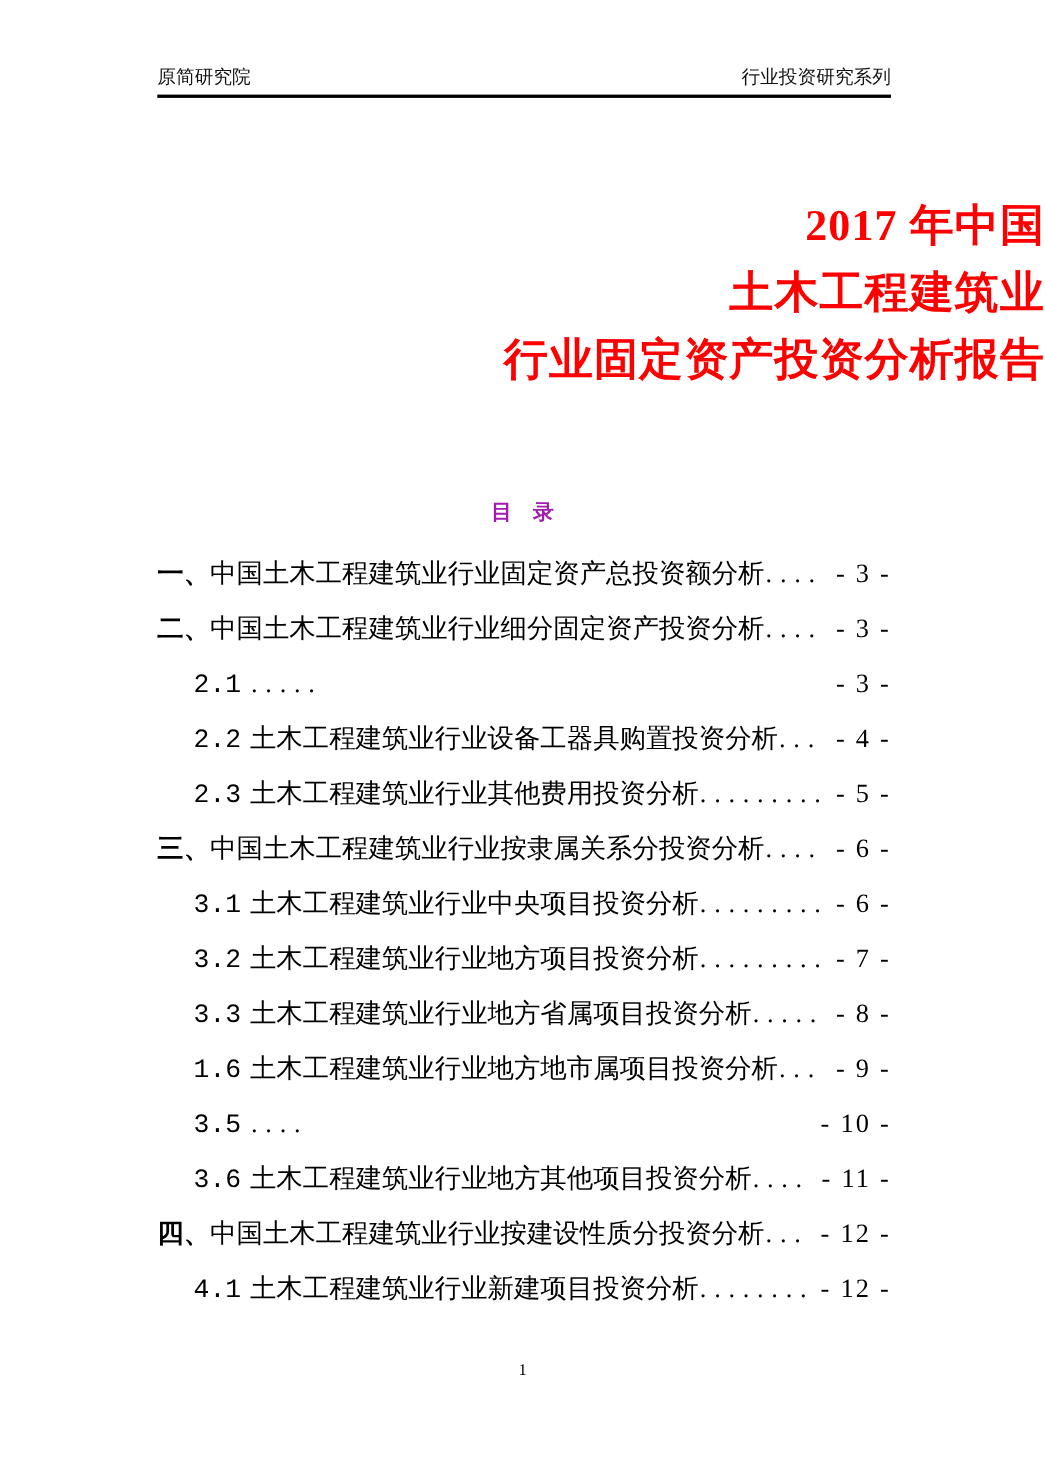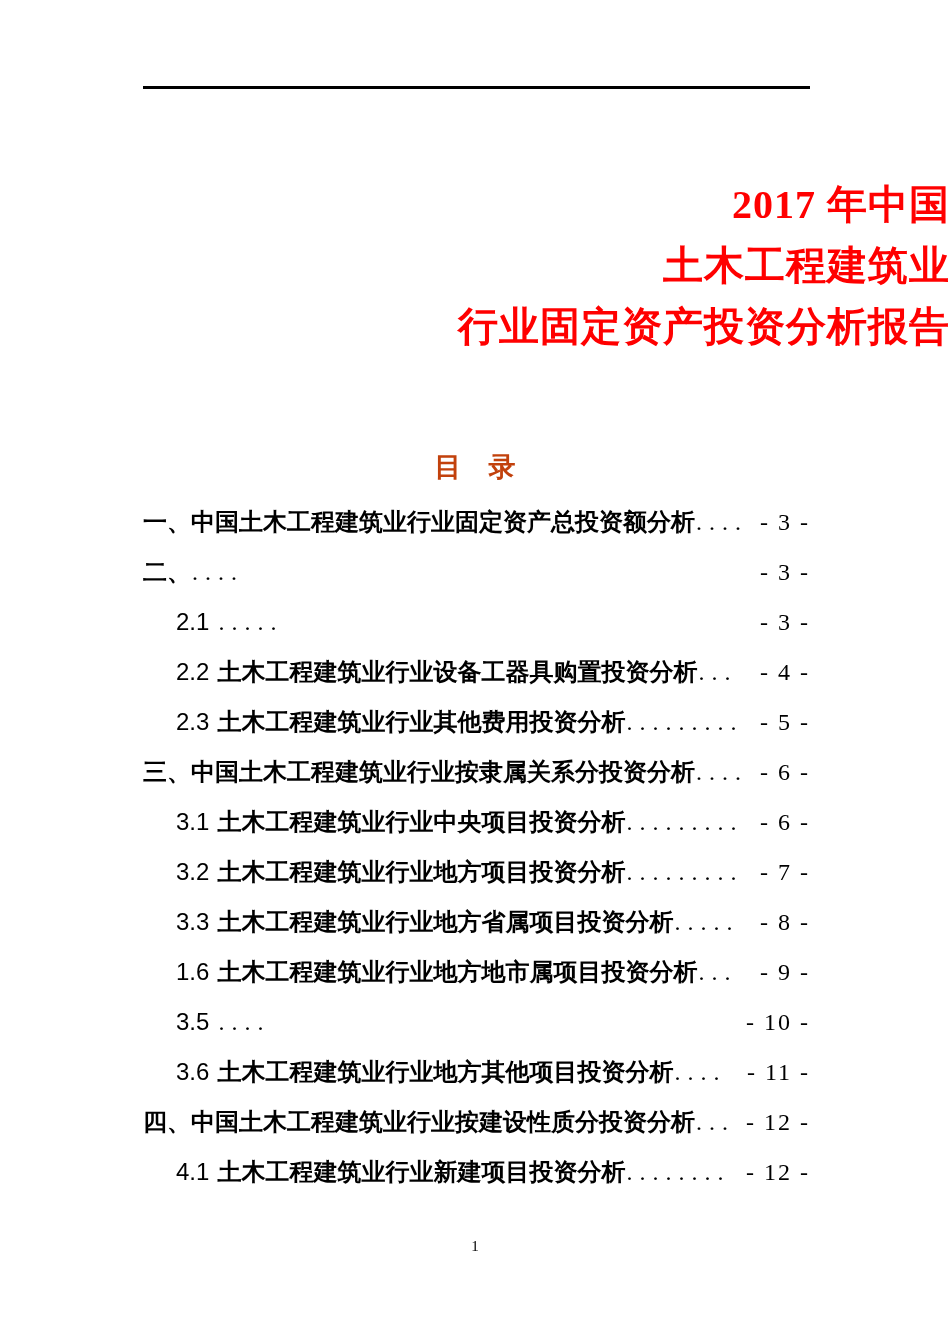--- a/index.html
+++ b/index.html
@@ -54,24 +54,24 @@
     letter-spacing: 1px;
   }
 
   
   .toc-heading {
     position: absolute;
     top: 450px;
     left: 0;
     width: 950px;
     text-align: center;
-    font-size: 27px;
+    font-size: 19px;
     font-weight: bold;
     line-height: 34px;
-    color: #c2410c;
+    color: #a21caf;
   }
 
   
   .toc-list {
     position: absolute;
     top: 497px;
     left: 143px;
     width: 667px;
   }
   .toc-row {
@@ -80,32 +80,32 @@
     height: 50px;
     line-height: 50px;
     font-size: 24px;
     cursor: pointer;
   }
   .toc-row.lvl2 {
     padding-left: 33px;
   }
   .toc-num {
     white-space: pre;
-    font-family: Liberation Sans, sans-serif;
+    font-family: Liberation Mono, monospace;
     font-weight: normal;
     margin-right: 8px;
   }
   .toc-row.lvl1 .toc-num {
     font-family: "Liberation Sans", sans-serif;
     font-weight: bold;
     margin-right: 0;
   }
   .toc-text {
     white-space: nowrap;
-    font-weight: bold;
+    font-weight: normal;
   }
   .toc-dots {
     flex: 1;
     overflow: hidden;
     white-space: nowrap;
     font-family: "Liberation Serif", serif;
     letter-spacing: 7px;
     padding-left: 1px;
   }
   .toc-page {
@@ -125,39 +125,44 @@
     font-family: "Liberation Serif", serif;
     font-size: 15px;
     color: #000000;
   }
 </style>
 </head>
 <body>
 
 <div class="page">
 
+  <div class="header">
+    <span>原简研究院</span>
+    <span>行业投资研究系列</span>
+  </div>
   <div class="header-rule"></div>
 
   <div class="title-block">
     <div>2017 年中国</div>
     <div>土木工程建筑业</div>
     <div>行业固定资产投资分析报告</div>
   </div>
 
   <div class="toc-heading">目　录</div>
 
   <div class="toc-list" id="toc-list">
       <div class="toc-row lvl1">
         <span class="toc-num">一、</span>
         <span class="toc-text">中国土木工程建筑业行业固定资产总投资额分析</span>
         <span class="toc-dots">....</span>
         <span class="toc-page">- 3 -</span>
       </div>
       <div class="toc-row lvl1">
         <span class="toc-num">二、</span>
+        <span class="toc-text">中国土木工程建筑业行业细分固定资产投资分析</span>
         <span class="toc-dots">....</span>
         <span class="toc-page">- 3 -</span>
       </div>
       <div class="toc-row lvl2">
         <span class="toc-num">2.1</span>
         <span class="toc-dots">.....</span>
         <span class="toc-page">- 3 -</span>
       </div>
       <div class="toc-row lvl2">
         <span class="toc-num">2.2</span>

